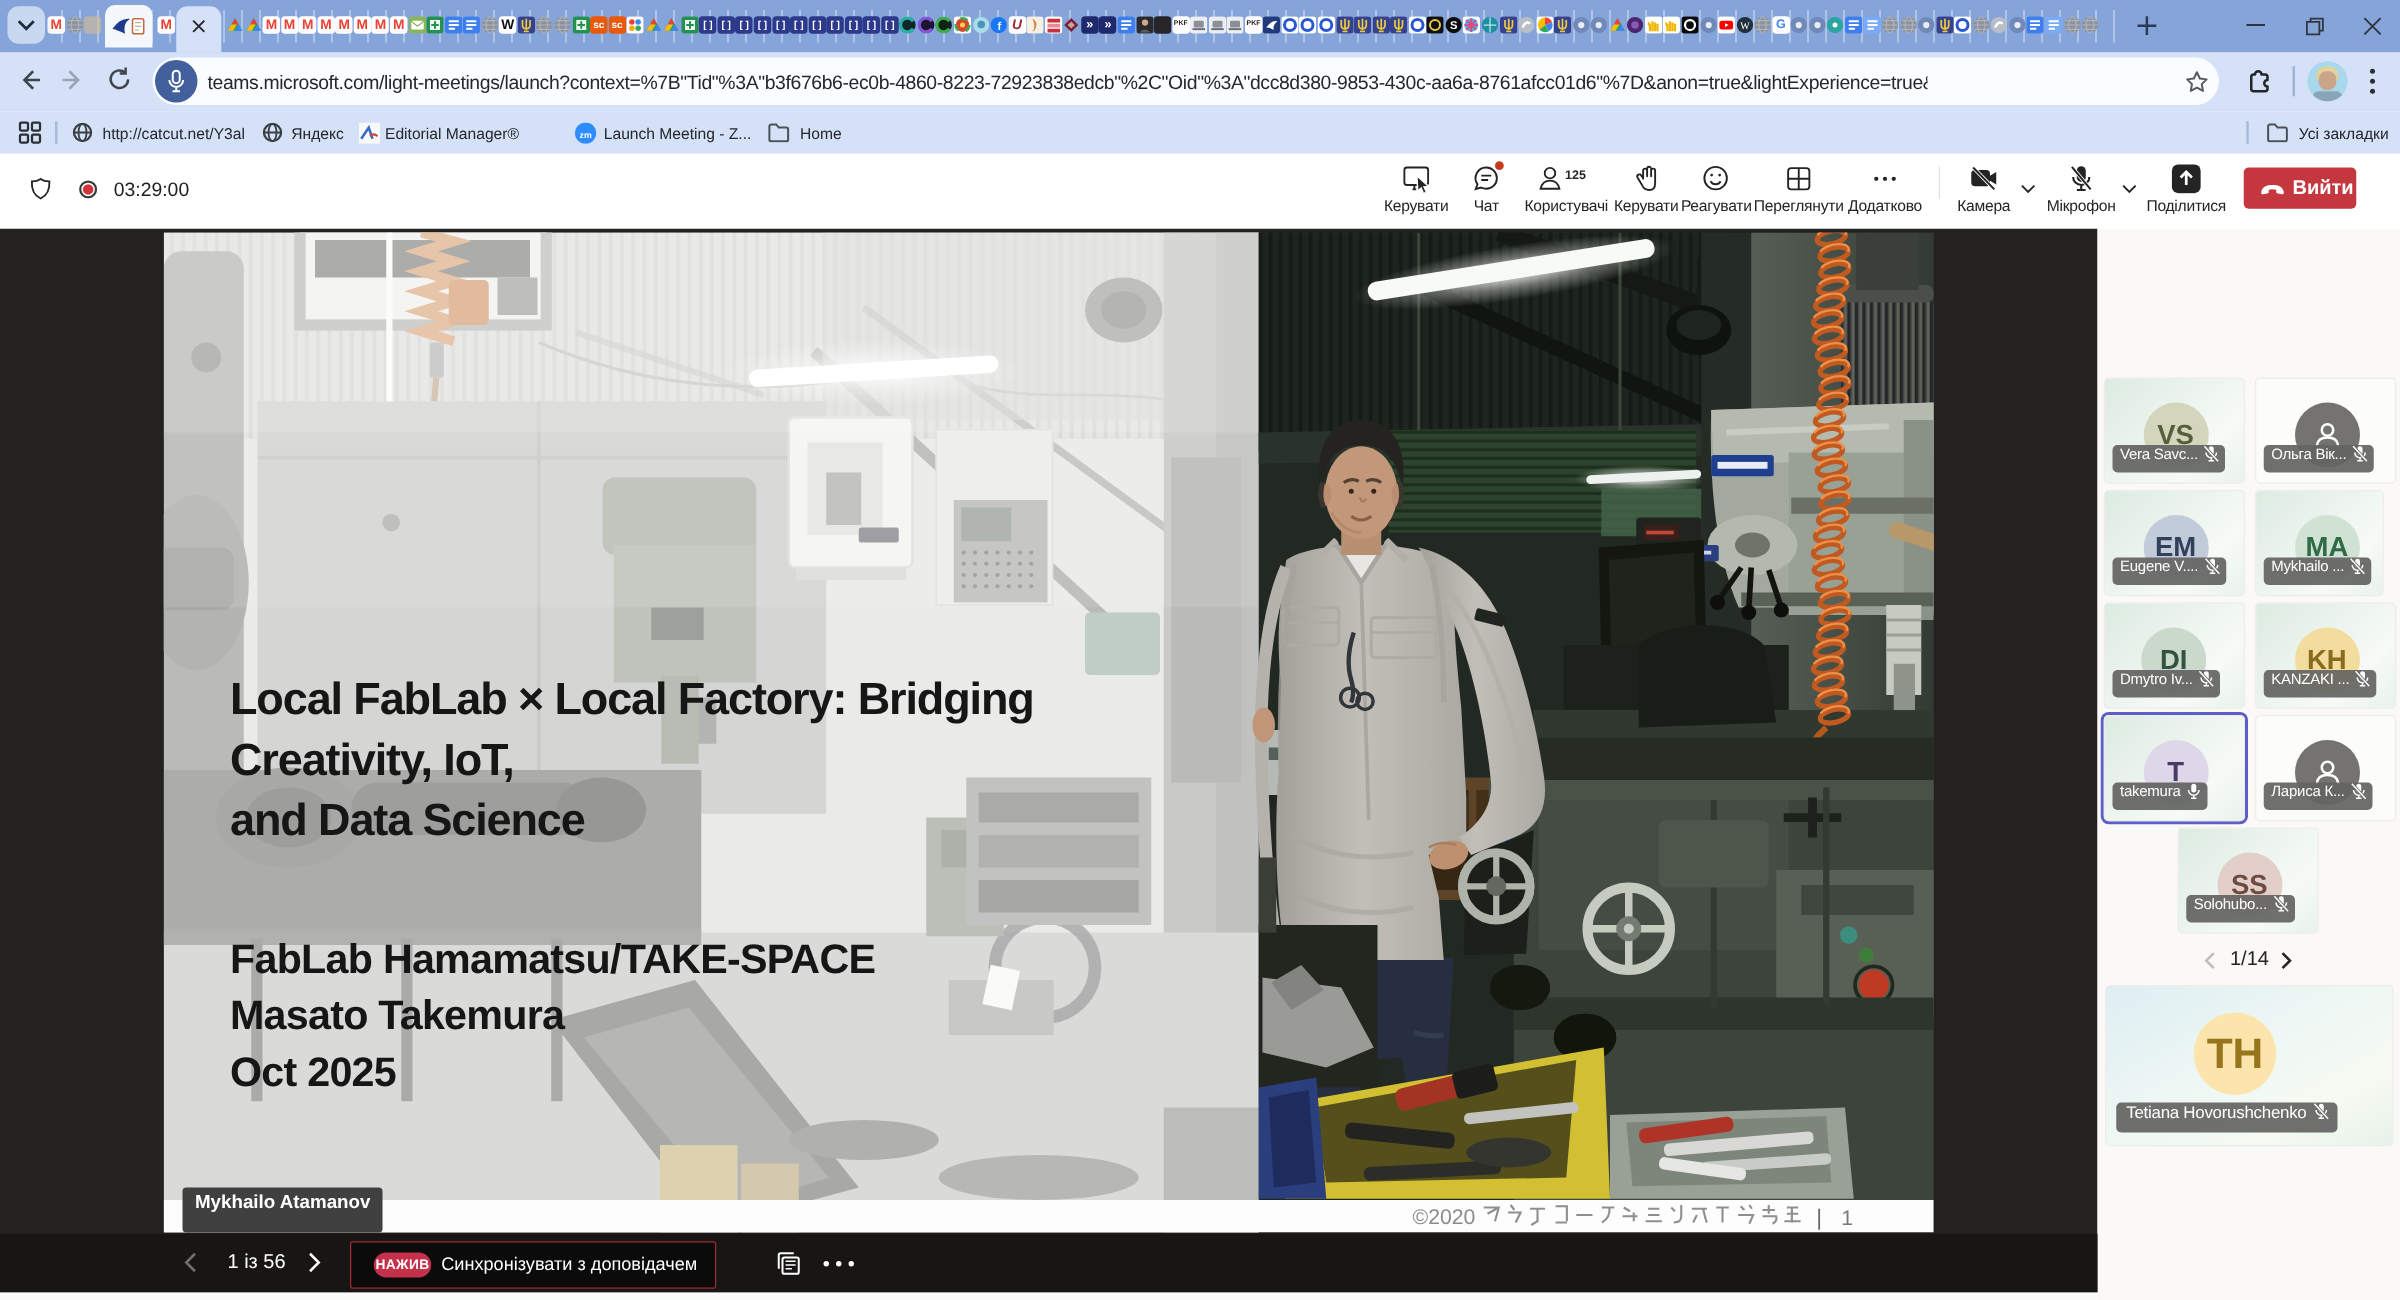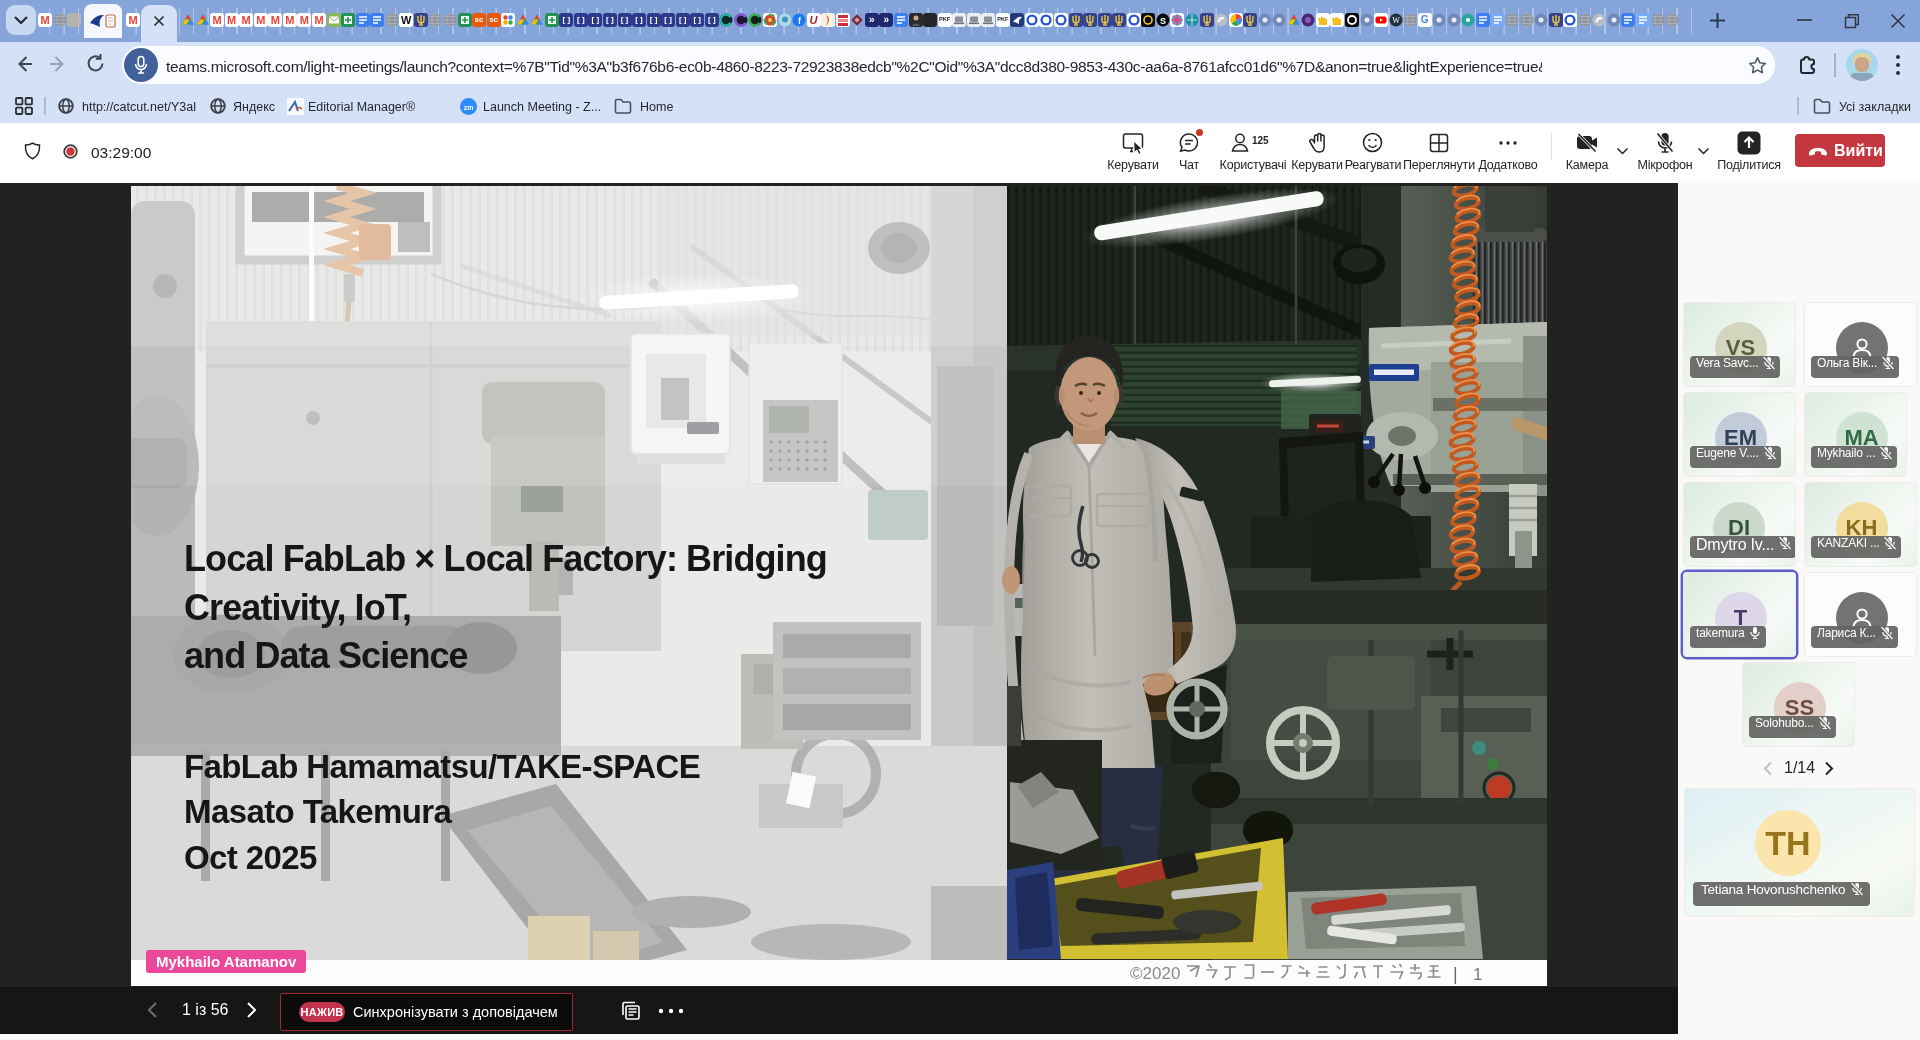--- a/index.html
+++ b/index.html
@@ -1205,21 +1205,21 @@
         <path d="M6 0 v7 M1 4 h10 M1 9 h11 q1 4 -3 6" stroke="#8f8f8f" stroke-width="1.7" fill="none"></path>
       </g>
       <g transform="translate(1296.5,778)">
         <path d="M2 2 h9 M2 7 h9 M6 2 v12 M0 13 h13" stroke="#8f8f8f" stroke-width="1.7" fill="none"></path>
       </g>
       <text x="1322" y="794" font-family="Liberation Sans" font-size="18" fill="#6a6a6a">|</text>
       <text x="1342" y="794" font-family="Liberation Sans" font-size="17" fill="#7a7a7a">1</text>
     </svg>
 <div class="abs" style="left:184px;top:535px;width:900px;font-weight:700;color:#161616;font-size:36px;line-height:48.6px;letter-spacing:-0.9px">Local FabLab × Local Factory: Bridging<br>Creativity, IoT,<br>and Data Science</div>
 <div class="abs" style="left:184px;top:744px;width:900px;font-weight:700;color:#161616;font-size:33px;line-height:45.3px;letter-spacing:-0.6px">FabLab Hamamatsu/TAKE-SPACE<br>Masato Takemura<br>Oct 2025</div>
-<div class="abs" style="left:146px;top:950px;height:23px;background:#ec4899;border-radius:3px;color:#fff;font-size:15px;font-weight:700;line-height:23px;padding:0 10px">Mykhailo Atamanov</div>
+<div class="abs" style="left:146px;top:950px;height:36px;background:#404040;border-radius:3px;color:#fff;font-size:15px;font-weight:700;line-height:23px;padding:0 10px">Mykhailo Atamanov</div>
 <div id="sidebar"></div>
 <div class="tile tgrad" style="left:1683px;top:302px;width:113px;height:85px;border:1px solid #ececea">
       <div class="avat" style="left:30.5px;top:18.5px;width:52px;height:52px;background:#d3d6bd;color:#55603a;font-size:22px;font-weight:700">VS</div>
       <div class="nlab" style="left:6px;bottom:8px;height:22px;padding:0 4px 0 6px;font-size:12px;letter-spacing:-0.2px">Vera Savc...<span style="display:inline-block;margin-left:4px;vertical-align:-2px"><svg width="14" height="14" viewBox="0 0 14 14">
             <rect x="5" y="1" width="4" height="7" rx="2" fill="#fff"></rect>
             <path d="M2.8 6 a4.2 4.2 0 0 0 8.4 0 M7 10.2 V12.5 M4.8 12.5 H9.2" stroke="#fff" stroke-width="1.2" fill="none"></path>
             <path d="M1.5 1 L12.5 13" stroke="#6a6a68" stroke-width="2.6"></path>
             <path d="M1.5 1 L12.5 13" stroke="#fff" stroke-width="1.2"></path>
           </svg></span></div>
     </div>
@@ -1250,21 +1250,21 @@
       <div class="avat" style="left:30.5px;top:18.5px;width:52px;height:52px;background:#cfe2d3;color:#2f6b45;font-size:22px;font-weight:700">MA</div>
       <div class="nlab" style="left:6px;bottom:8px;height:22px;padding:0 4px 0 6px;font-size:12px;letter-spacing:-0.2px">Mykhailo ...<span style="display:inline-block;margin-left:4px;vertical-align:-2px"><svg width="14" height="14" viewBox="0 0 14 14">
             <rect x="5" y="1" width="4" height="7" rx="2" fill="#fff"></rect>
             <path d="M2.8 6 a4.2 4.2 0 0 0 8.4 0 M7 10.2 V12.5 M4.8 12.5 H9.2" stroke="#fff" stroke-width="1.2" fill="none"></path>
             <path d="M1.5 1 L12.5 13" stroke="#6a6a68" stroke-width="2.6"></path>
             <path d="M1.5 1 L12.5 13" stroke="#fff" stroke-width="1.2"></path>
           </svg></span></div>
     </div>
 <div class="tile tgrad" style="left:1683px;top:482px;width:113px;height:85px;border:1px solid #ececea">
       <div class="avat" style="left:29px;top:18.5px;width:52px;height:52px;background:#cbd9cd;color:#35523f;font-size:22px;font-weight:700">DI</div>
-      <div class="nlab" style="left:6px;bottom:8px;height:22px;padding:0 4px 0 6px;font-size:16px;letter-spacing:-0.2px">Dmytro Iv...<span style="display:inline-block;margin-left:4px;vertical-align:-2px"><svg width="14" height="14" viewBox="0 0 14 14">
+      <div class="nlab" style="left:6px;bottom:8px;height:22px;padding:0 4px 0 6px;font-size:12px;letter-spacing:-0.2px">Dmytro Iv...<span style="display:inline-block;margin-left:4px;vertical-align:-2px"><svg width="14" height="14" viewBox="0 0 14 14">
             <rect x="5" y="1" width="4" height="7" rx="2" fill="#fff"></rect>
             <path d="M2.8 6 a4.2 4.2 0 0 0 8.4 0 M7 10.2 V12.5 M4.8 12.5 H9.2" stroke="#fff" stroke-width="1.2" fill="none"></path>
             <path d="M1.5 1 L12.5 13" stroke="#6a6a68" stroke-width="2.6"></path>
             <path d="M1.5 1 L12.5 13" stroke="#fff" stroke-width="1.2"></path>
           </svg></span></div>
     </div>
 <div class="tile tgrad" style="left:1804px;top:482px;width:113px;height:85px;border:1px solid #ececea">
       <div class="avat" style="left:30.5px;top:18.5px;width:52px;height:52px;background:#f2dc9e;color:#8a6a1c;font-size:22px;font-weight:700">KH</div>
       <div class="nlab" style="left:6px;bottom:8px;height:22px;padding:0 4px 0 6px;font-size:12px;letter-spacing:-0.2px">KANZAKI ...<span style="display:inline-block;margin-left:4px;vertical-align:-2px"><svg width="14" height="14" viewBox="0 0 14 14">
             <rect x="5" y="1" width="4" height="7" rx="2" fill="#fff"></rect>

